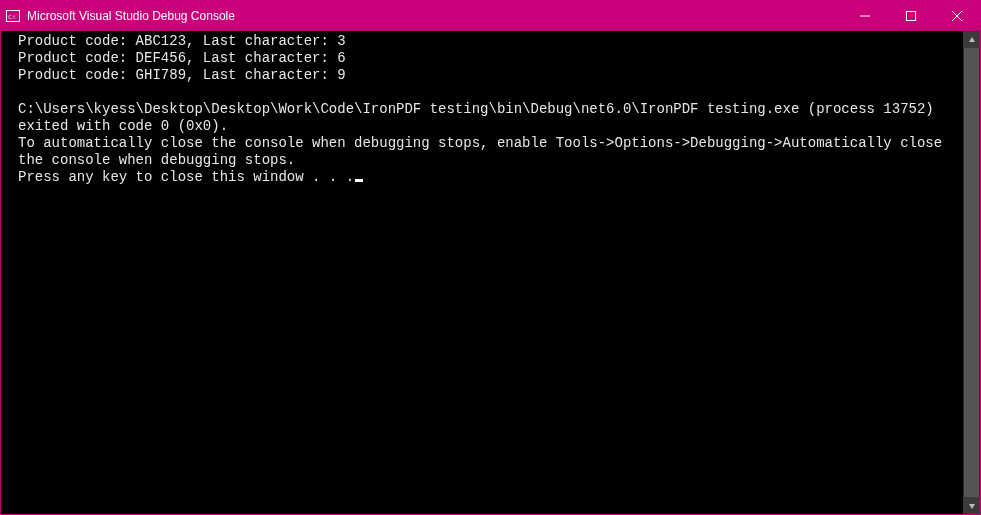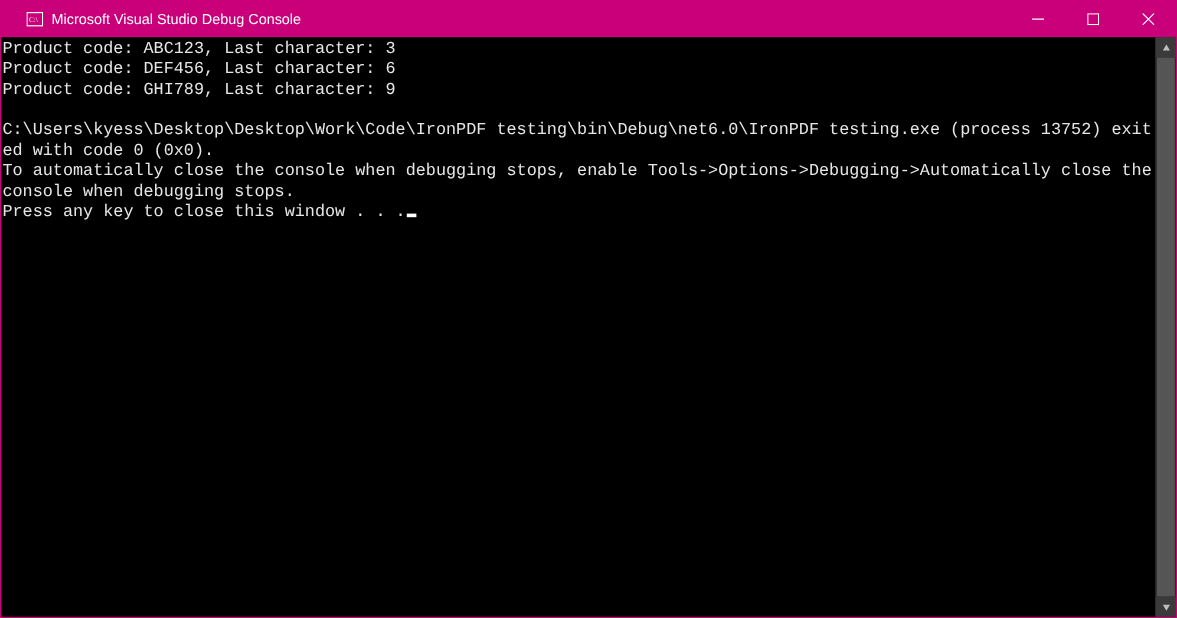--- a/index.html
+++ b/index.html
@@ -18,21 +18,21 @@
       flex-direction: column;
       border: 1px solid #c9007a;
     }
     .titlebar {
       height: 30px;
       background: #c9007a;
       display: flex;
       align-items: center;
       color: #fff;
       font-size: 12px;
-      padding-left: 20px;
+      padding-left: 4px;
       flex-shrink: 0;
     }
     .titlebar-icon {
       width: 16px;
       height: 16px;
       margin-right: 6px;
       display: flex;
       align-items: center;
       justify-content: center;
     }
@@ -54,21 +54,21 @@
       display: flex;
       min-height: 0;
     }
     .console {
       flex: 1;
       background: #000;
       color: #e6e6e6;
       font-family: Consolas, "Courier New", monospace;
       font-size: 14px;
       line-height: 17px;
-      padding: 2px 1px;
+      padding: 2px 17px;
       white-space: pre-wrap;
       word-break: break-all;
       overflow: hidden;
     }
     .scrollbar {
       width: 17px;
       background: #2b2b2b;
       display: flex;
       flex-direction: column;
       align-items: stretch;

